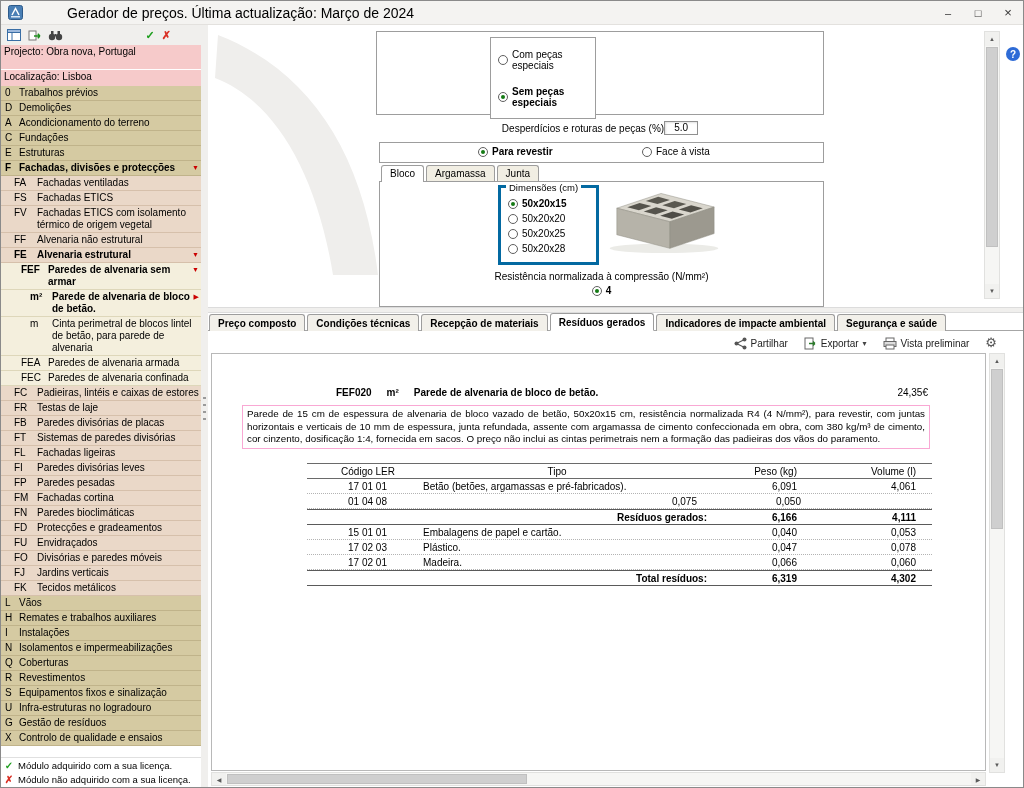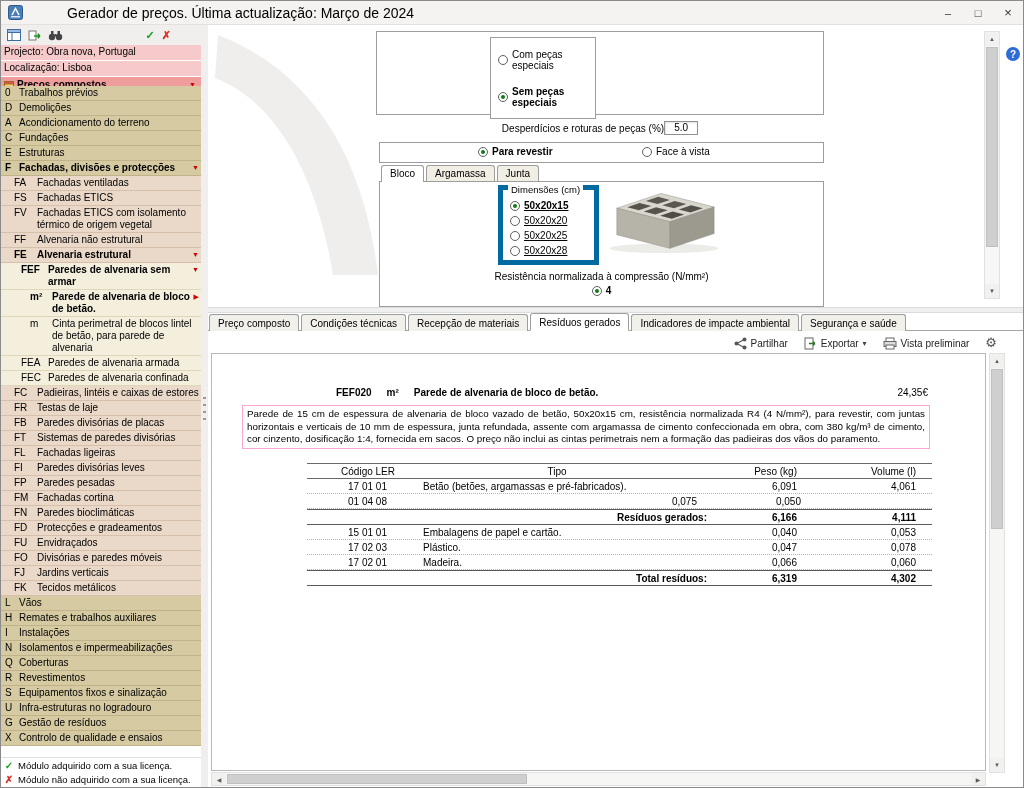--- a/index.html
+++ b/index.html
@@ -22,21 +22,21 @@
   .accept{color:#1e9e1e;margin-left:auto;}
   .cancel{color:#d93025;margin-right:24px;}
 
   
   .vsplit{position:absolute;left:200px;top:24px;width:7px;bottom:0;background:#f0efed;z-index:4;}
   .vsplit .dots{position:absolute;top:372px;left:2px;width:3px;height:28px;background:repeating-linear-gradient(#9a9a9a 0 2px, transparent 2px 7px);}
   .hsplit{position:absolute;left:200px;top:306px;right:0;height:6px;background:#f0efed;border-top:1px solid #dcdcdc;border-bottom:1px solid #dcdcdc;z-index:3;}
 
   
   .sidebar{position:absolute;left:0;top:44px;width:200px;bottom:0;background:#fff;overflow:hidden;}
-  .srow{background:#f6caca;border-bottom:1px solid #fff;padding:1px 3px;font-size:10px;height:16px;line-height:11px;white-space:nowrap;overflow:hidden;}
+  .srow{background:#f6caca;border-bottom:1px solid #fff;padding:1px 3px;font-size:10px;height:25px;line-height:11px;white-space:nowrap;overflow:hidden;}
   .root{background:#ee9c9c;display:flex;align-items:center;font-weight:bold;font-size:10px;height:15px;padding:0 3px;gap:3px;justify-content:space-between;}
   .root .tarrow{margin-left:auto;}
   .tree{position:absolute;top:41px;left:0;right:0;bottom:30px;overflow:hidden;}
   .trow{display:flex;align-items:flex-start;font-size:10px;line-height:12px;padding:1px 0;cursor:default;}
   .lvl0{background:#d5caa2;border-bottom:1px solid #c0b38a;}
   .lvl1{background:#ead8c8;border-bottom:1px solid #d6c0ab;}
   .lvl2,.lvl3{background:#f4efdd;border-bottom:1px solid #ded7ba;}
   .tcode{flex:none;}
   .lvl0 .tcode{margin-left:4px;width:14px;}
   .lvl1 .tcode{margin-left:13px;width:23px;}
@@ -63,33 +63,33 @@
   .waste{position:absolute;left:168px;top:96px;width:448px;display:flex;justify-content:center;align-items:center;gap:0;font-size:10px;z-index:1;}
   .waste-input{display:inline-block;width:34px;height:14px;border:1px solid #909090;box-shadow:inset 1px 1px 2px rgba(0,0,0,.12);text-align:center;line-height:12px;background:#fff;}
   .finish-box{left:171px;top:117px;width:445px;height:21px;}
   .finish-box .radio{position:absolute;top:3px;}
   .finish-box .radio:first-child{left:98px;}
   .finish-box .radio:last-child{left:262px;}
   .blk-tabs{position:absolute;left:173px;top:140px;height:17px;display:flex;z-index:2;}
   .tab{border:1px solid #9d9d9d;border-bottom:none;border-radius:3px 3px 0 0;background:#f1eee3;padding:2px 8px 0;margin-right:2px;font-size:10px;height:16px;cursor:default;white-space:nowrap;}
   .tab.active{background:#fff;height:17px;position:relative;z-index:3;}
   .blk-panel{left:171px;top:156px;width:445px;height:126px;}
-  .grp{position:absolute;border:5px solid #0369a1;text-decoration:underline;}
+  .grp{position:absolute;border:3px solid #0369a1;}
   .dims{left:118px;top:3px;width:101px;height:80px;}
   .grplabel{position:absolute;top:-6px;left:5px;background:#fff;padding:0 3px;font-size:9.5px;}
   .dims-radios{display:flex;flex-direction:column;gap:4px;padding:10px 0 0 7px;}
   .blockimg{position:absolute;left:225px;top:2px;line-height:0;}
   .resist-label{position:absolute;top:89px;left:0;right:0;text-align:center;font-size:10px;}
   .resist-radios{position:absolute;top:103px;left:0;right:0;display:flex;justify-content:center;}
   .help{position:absolute;right:3px;top:22px;width:14px;height:14px;border-radius:50%;background:#2e6bd6;color:#fff;font-weight:bold;font-size:10px;display:flex;align-items:center;justify-content:center;z-index:2;}
 
   
   .main-bottom{position:absolute;left:207px;top:312px;right:0;bottom:0;background:#fff;}
   .detail-tabs{position:absolute;left:0;top:0;right:0;height:18px;display:flex;border-bottom:1px solid #a6a6a6;padding-left:1px;}
-  .detail-tabs .tab{height:17px;padding:3px 8px 0;background:#f2f0ea;margin-top:1px;}
+  .detail-tabs .tab{height:17px;padding:3px 8px 0;background:#f2f0ea;margin-top:1px;font-weight:bold;}
   .detail-tabs .tab.active{background:#fff;height:18px;margin-top:0;border-bottom:1px solid #fff;margin-bottom:-1px;}
   .detail-toolbar{position:absolute;top:21px;right:26px;height:18px;display:flex;gap:16px;align-items:center;}
   .dtbtn{display:inline-flex;align-items:center;gap:4px;font-size:10px;color:#222;cursor:default;}
   .caret{font-size:8px;color:#444;}
   .gg{font-weight:normal;font-size:13px;color:#555;font-style:normal;}
   .doc{position:absolute;left:3px;top:40px;width:775px;bottom:16px;border:1px solid #b8b8b8;background:#fff;overflow:hidden;}
   .doc-header{margin:33px 57px 0 124px;display:flex;align-items:baseline;font-size:10px;}
   .doc-header .hb{font-weight:bold;margin-right:15px;}
   .doc-header .dtitle{font-weight:bold;margin-right:0;}
   .doc-price{margin-left:auto;}

